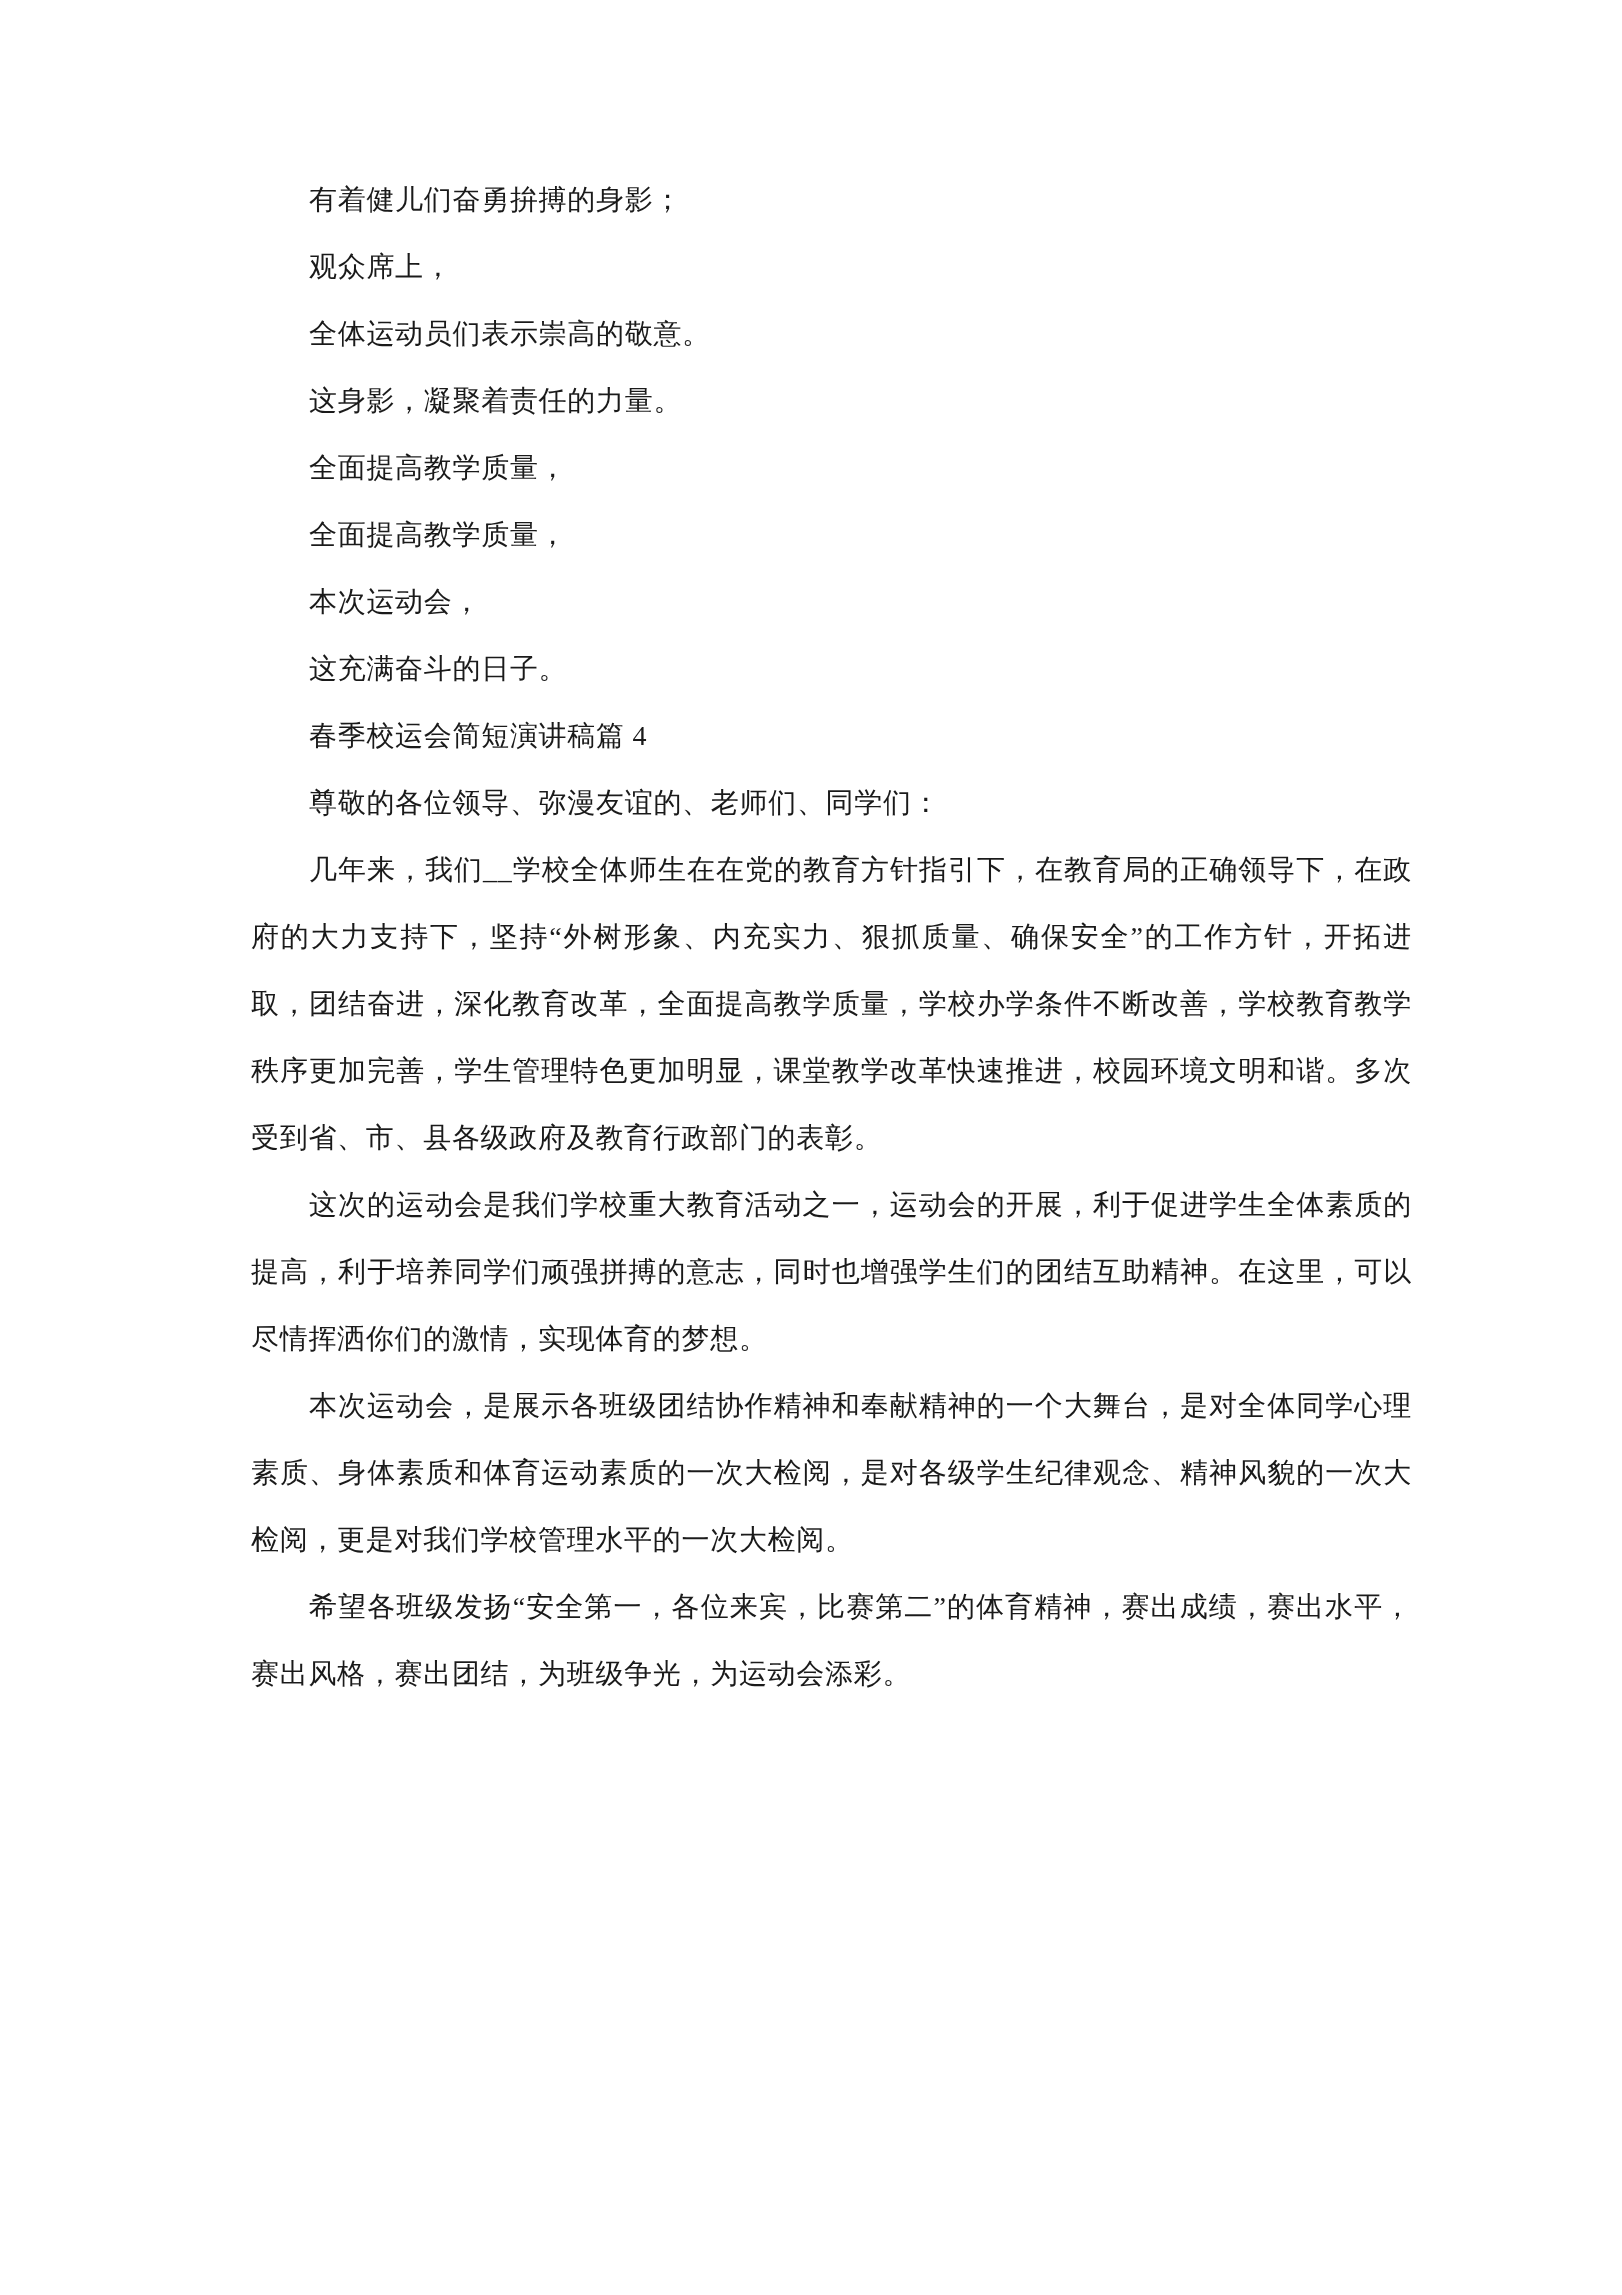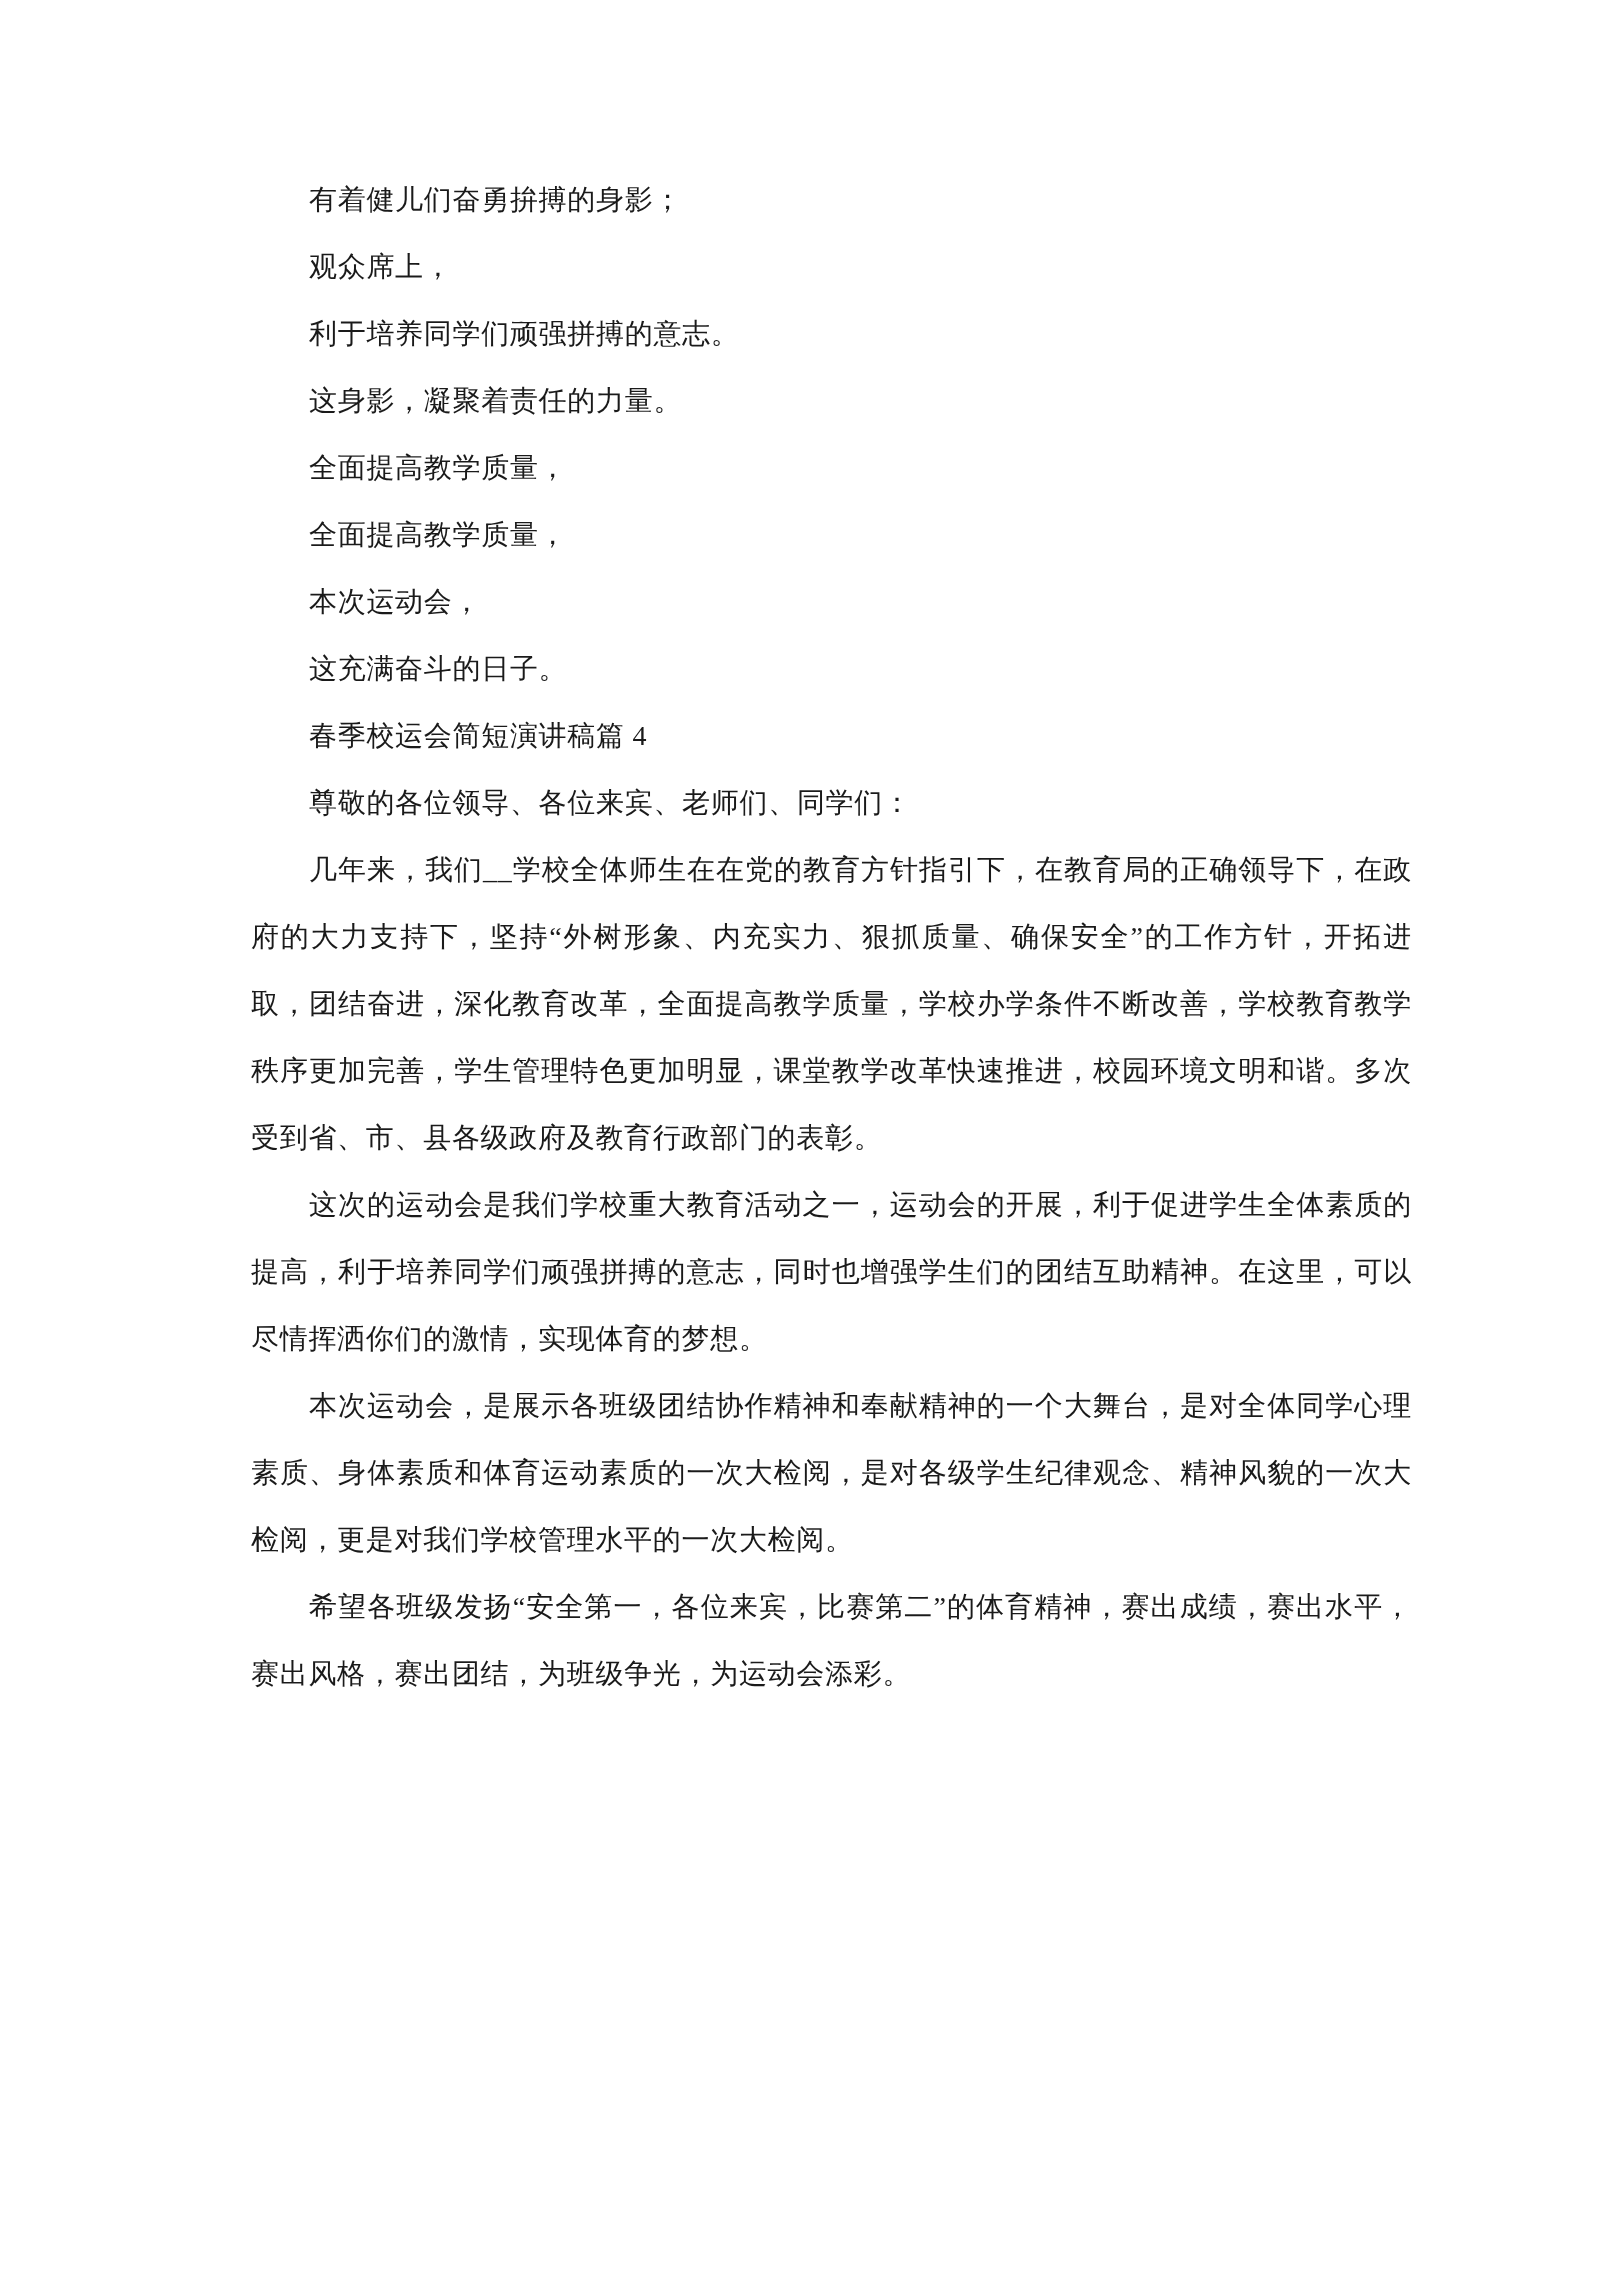--- a/index.html
+++ b/index.html
@@ -43,29 +43,29 @@
   }
 </style>
 </head>
 <body>
 
 <div class="page">
   <div class="content">
     <div>
         <div class="line">有着健儿们奋勇拚搏的身影；</div>
         <div class="line">观众席上，</div>
-        <div class="line">利于培养同学们顽强拼搏的意志。</div>
+        <div class="line">全体运动员们表示崇高的敬意。</div>
         <div class="line">这身影，凝聚着责任的力量。</div>
         <div class="line">全面提高教学质量，</div>
         <div class="line">全面提高教学质量，</div>
         <div class="line">本次运动会，</div>
         <div class="line">这充满奋斗的日子。</div>
       </div>
     <div class="line">春季校运会简短演讲稿篇 4</div>
-    <div class="line">尊敬的各位领导、各位来宾、老师们、同学们：</div>
+    <div class="line">尊敬的各位领导、弥漫友谊的、老师们、同学们：</div>
     <div>
         <div class="para">几年来，我们__学校全体师生在在党的教育方针指引下，在教育局的正确领导下，在政府的大力支持下，坚持“外树形象、内充实力、狠抓质量、确保安全”的工作方针，开拓进取，团结奋进，深化教育改革，全面提高教学质量，学校办学条件不断改善，学校教育教学秩序更加完善，学生管理特色更加明显，课堂教学改革快速推进，校园环境文明和谐。多次受到省、市、县各级政府及教育行政部门的表彰。</div>
         <div class="para">这次的运动会是我们学校重大教育活动之一，运动会的开展，利于促进学生全体素质的提高，利于培养同学们顽强拼搏的意志，同时也增强学生们的团结互助精神。在这里，可以尽情挥洒你们的激情，实现体育的梦想。</div>
         <div class="para">本次运动会，是展示各班级团结协作精神和奉献精神的一个大舞台，是对全体同学心理素质、身体素质和体育运动素质的一次大检阅，是对各级学生纪律观念、精神风貌的一次大检阅，更是对我们学校管理水平的一次大检阅。</div>
         <div class="para">希望各班级发扬“安全第一，各位来宾，比赛第二”的体育精神，赛出成绩，赛出水平，赛出风格，赛出团结，为班级争光，为运动会添彩。</div>
       </div>
   </div>
 </div>
 
 

